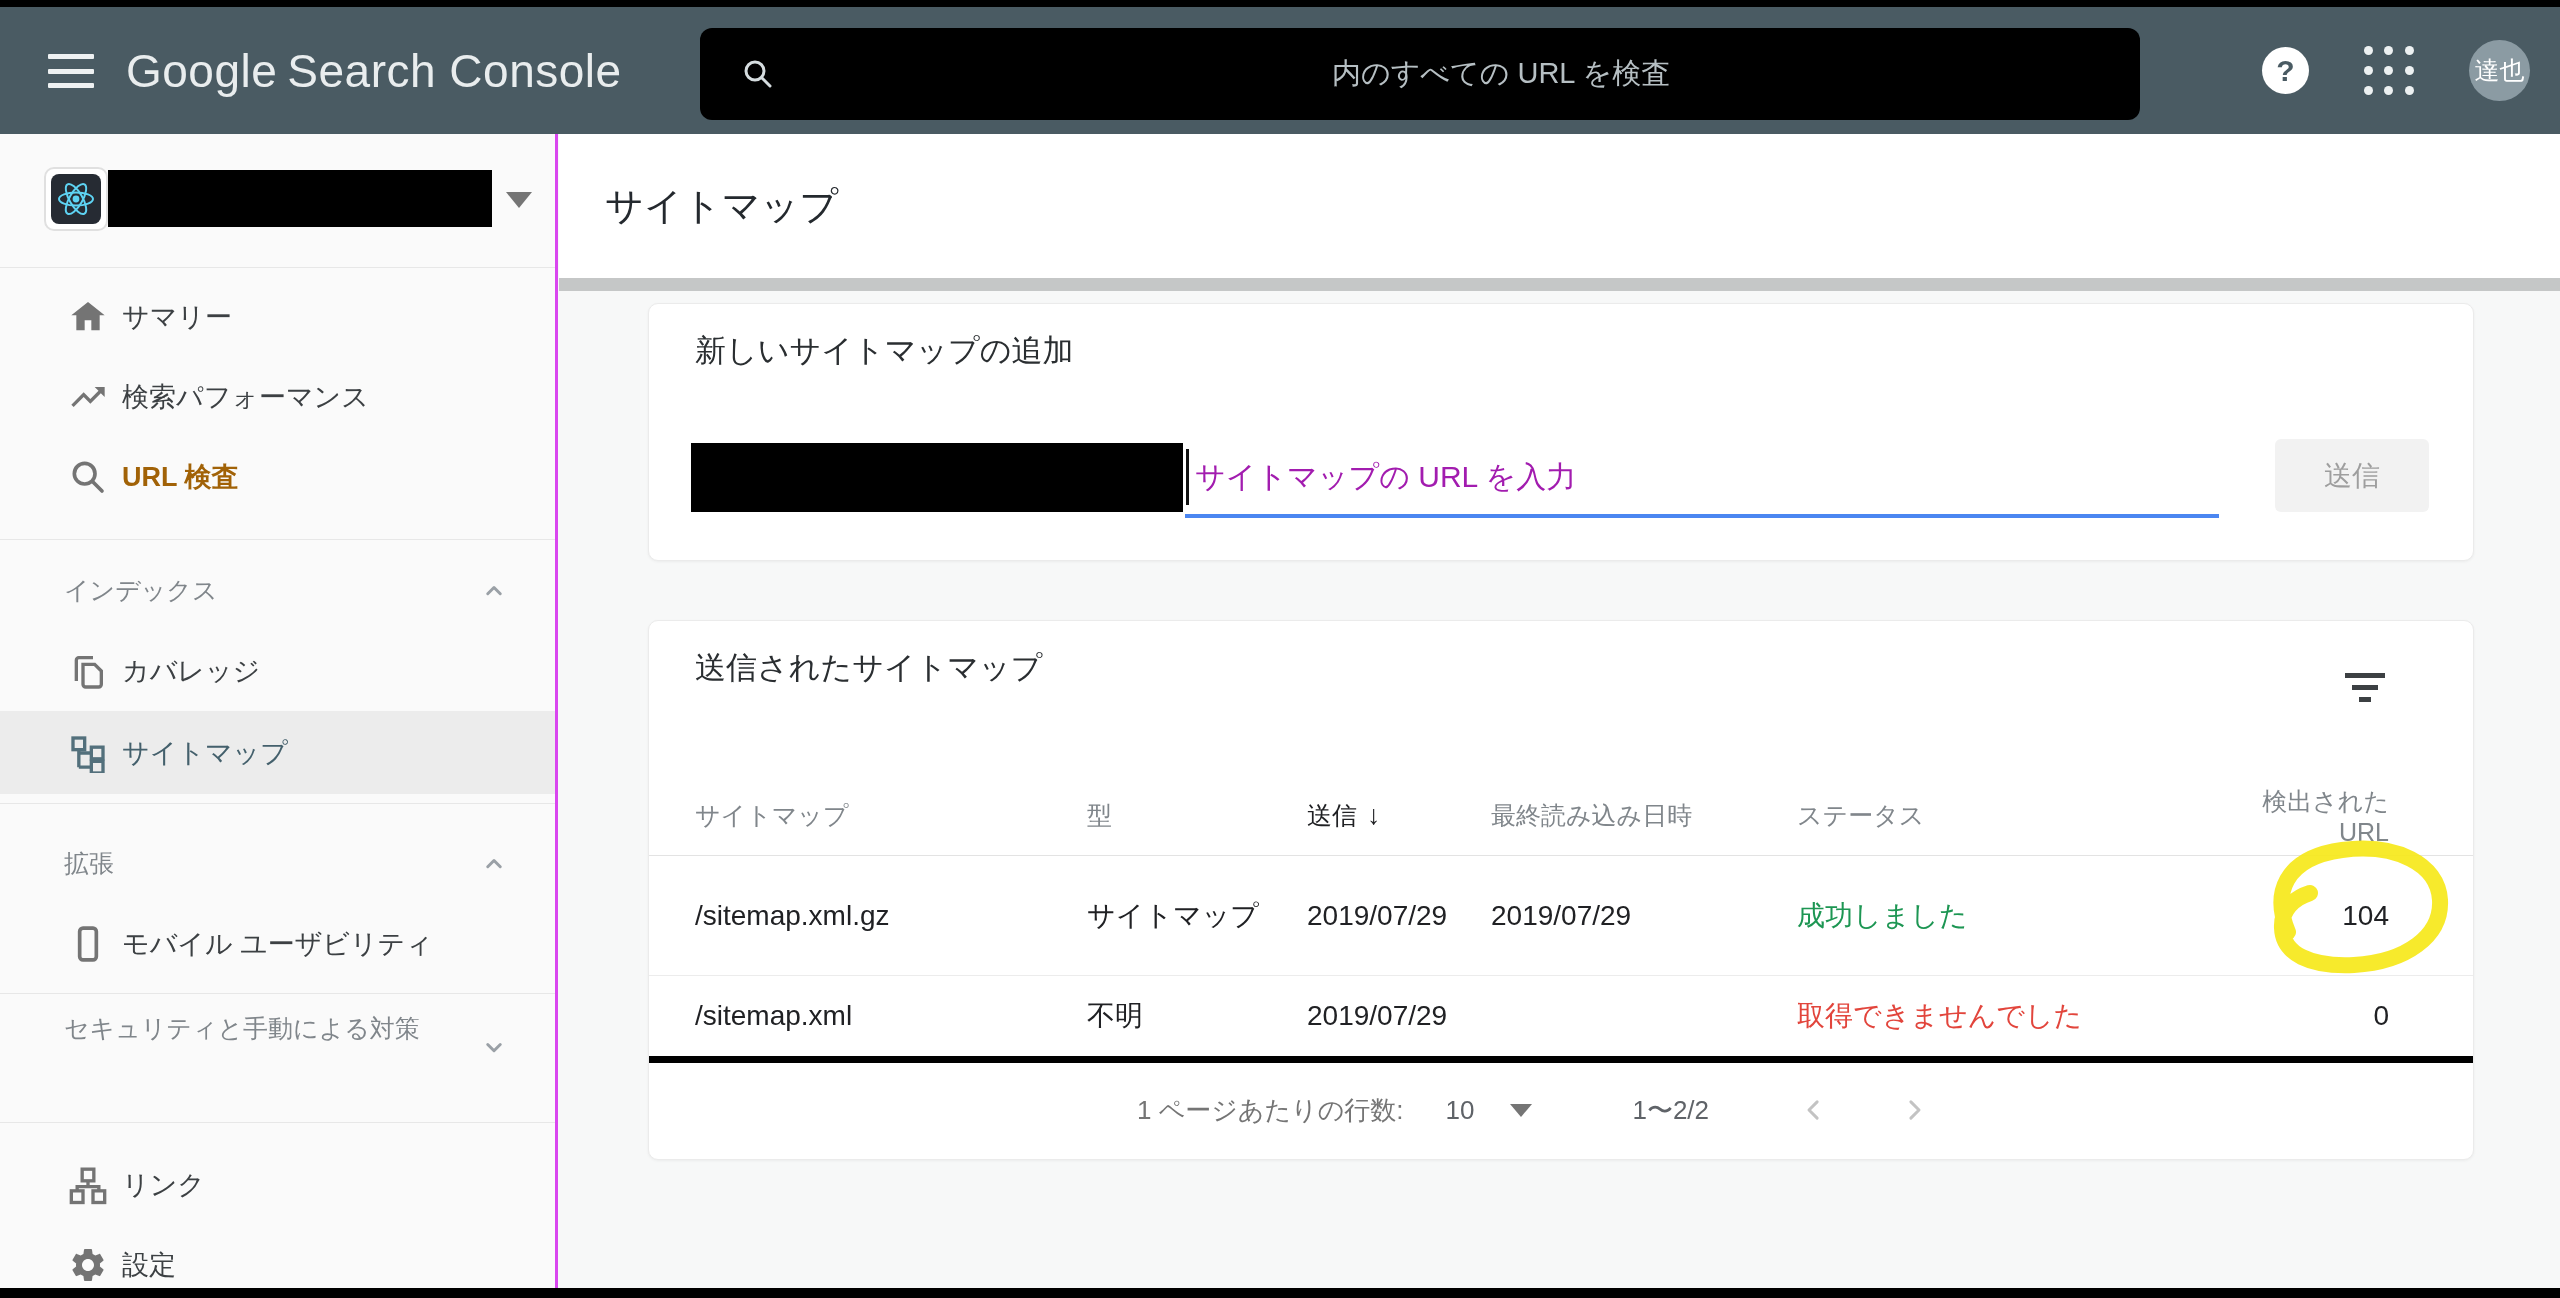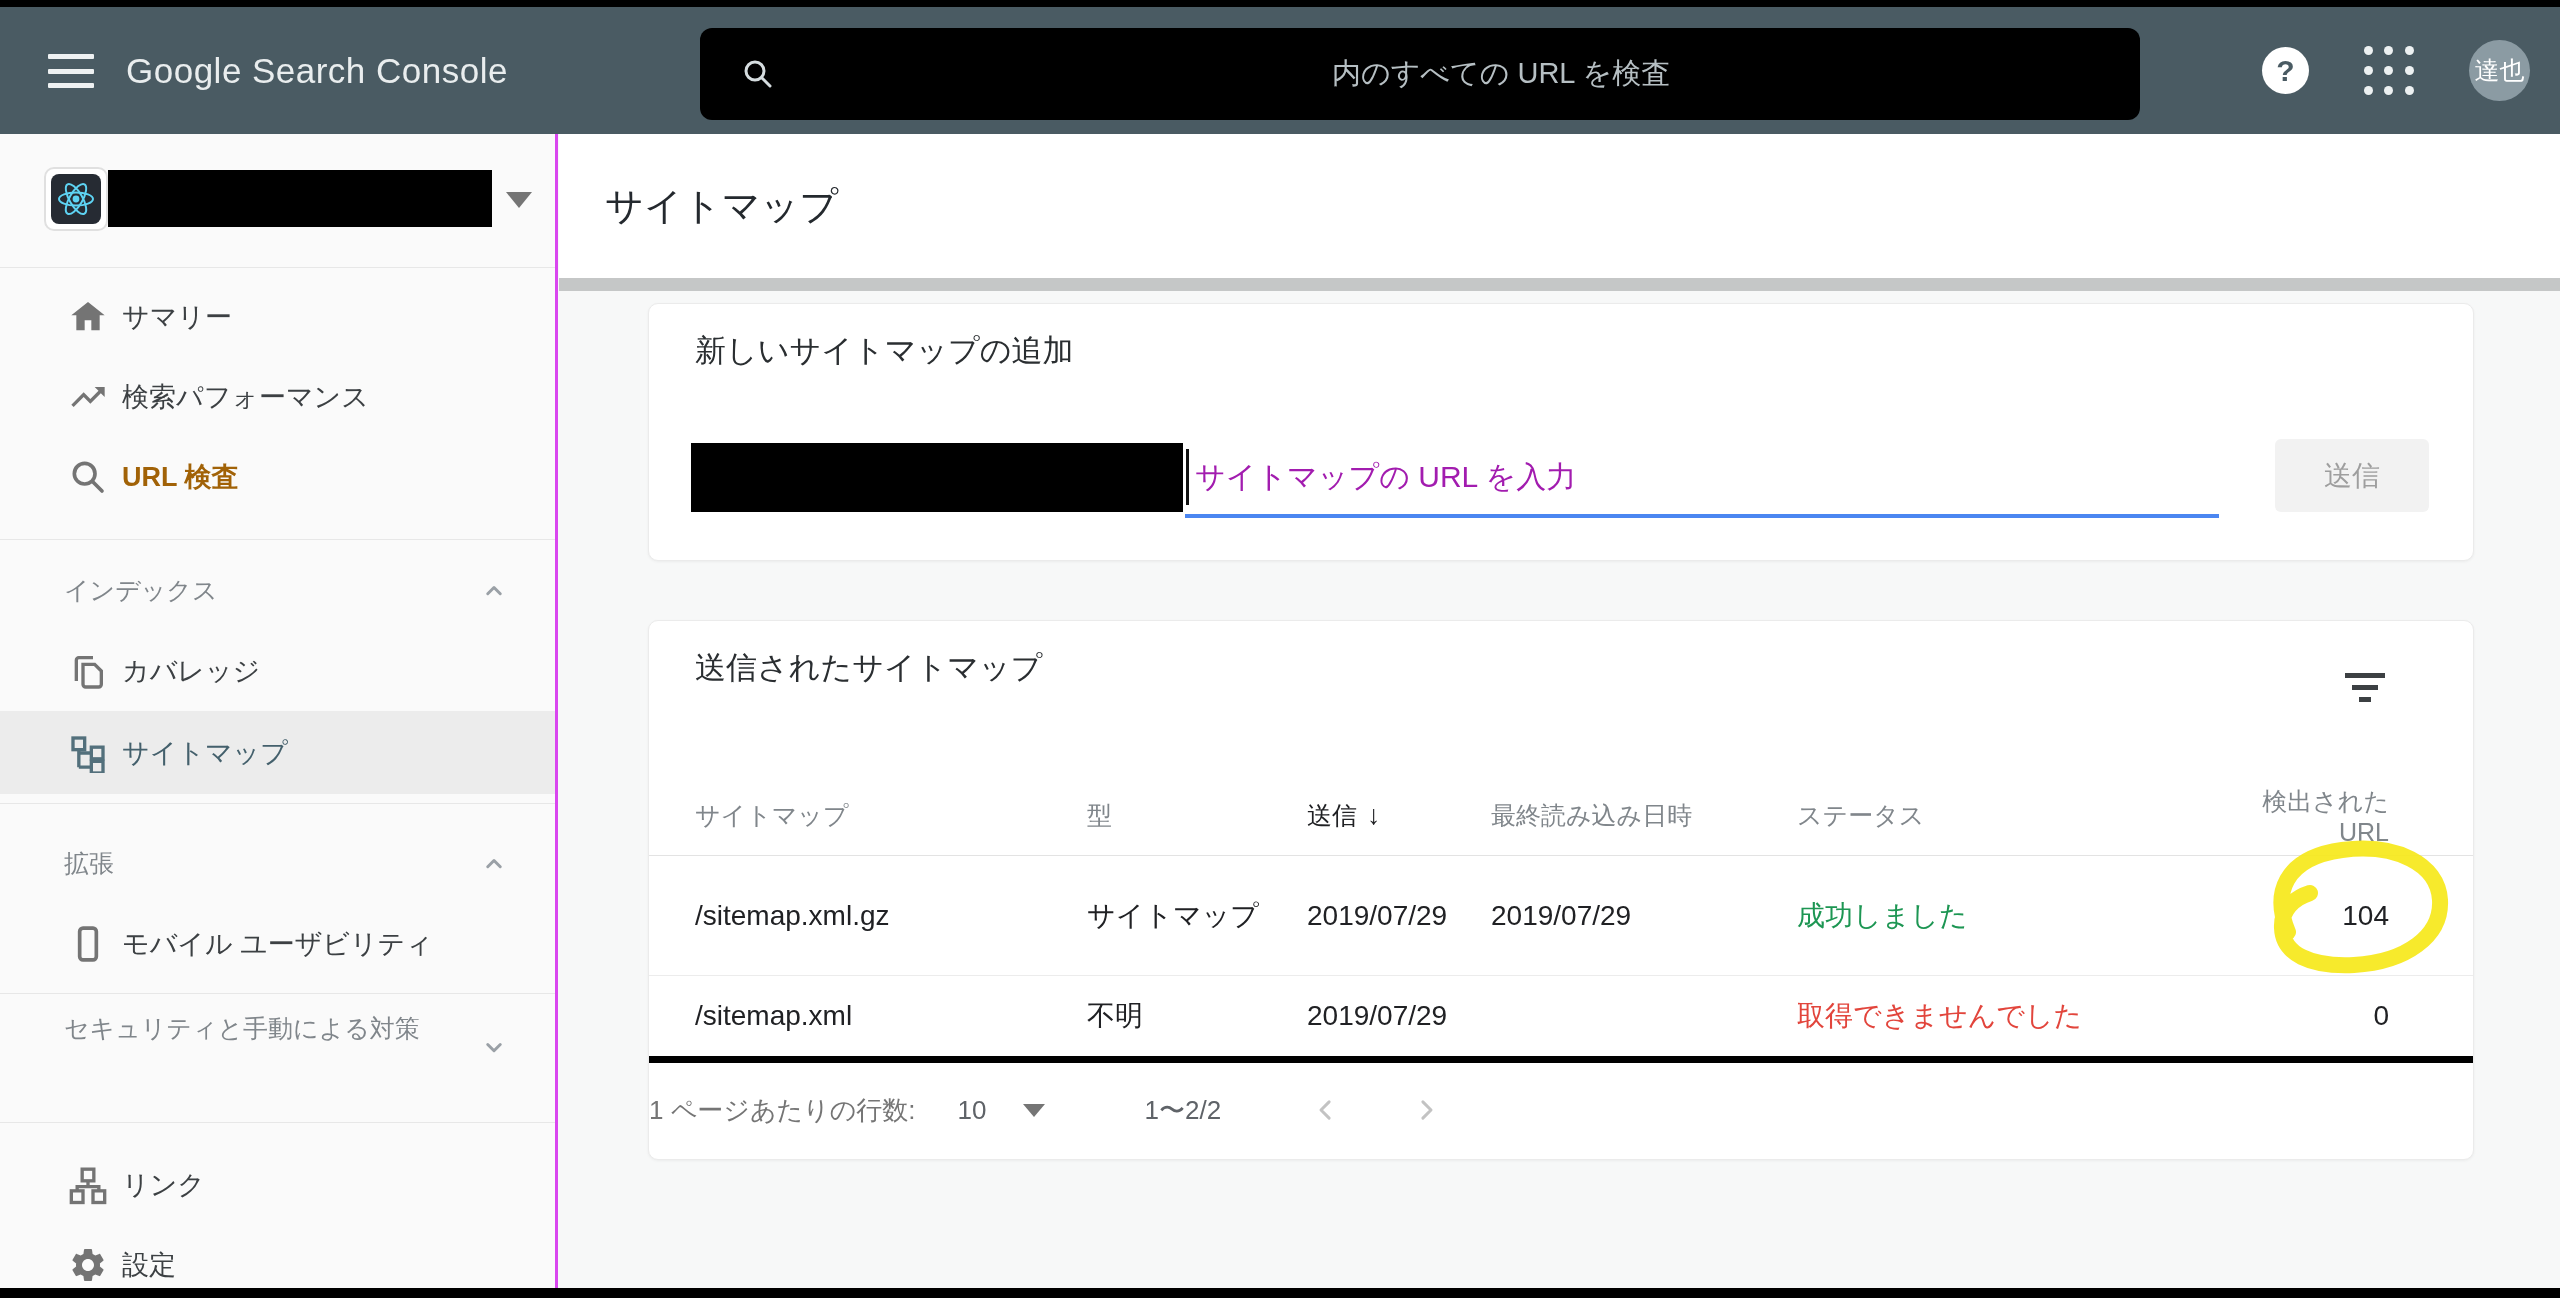--- a/index.html
+++ b/index.html
@@ -11,21 +11,21 @@
   .strip-top { position:absolute; left:0; top:0; width:2560px; height:7px; background:#000; z-index:50; }
   .strip-bottom { position:absolute; left:0; bottom:0; width:2560px; height:10px; background:#000; z-index:50; }
 
   
   .topbar { position:absolute; left:0; top:7px; width:2560px; height:127px; background:#4a5b63; z-index:10;
     display:flex; align-items:center; }
   .hamburger { position:absolute; left:48px; top:44px; width:46px; height:40px; display:flex;
     flex-direction:column; justify-content:space-between; padding:3px 0; cursor:pointer; }
   .hamburger span { display:block; width:46px; height:5px; background:#eef1f2; border-radius:1px; }
   .logo { position:absolute; left:126px; top:0; height:127px; display:flex; align-items:center;
-    color:#e9edee; font-size:35px; letter-spacing:.5px; }
+    color:#e9edee; font-size:46px; letter-spacing:.5px; }
   .logo .g { font-weight:500; margin-right:10px; }
   .logo .rest { font-weight:400; }
 
   .searchpill { position:absolute; left:700px; top:21px; width:1440px; height:92px; background:#000000;
     border-radius:12px; display:flex; align-items:center; cursor:text; }
   .searchpill svg { margin-left:38px; flex:0 0 auto; }
   .search-redact { position:absolute; left:118px; top:20px; width:502px; height:53px; background:#000; }
   .search-ph { position:absolute; left:632px; top:0; height:92px; display:flex; align-items:center;
     color:#b6bfc3; font-size:29px; }
 
@@ -99,21 +99,21 @@
   .t-head .sorted { color:#202124; display:flex; align-items:center; gap:10px; }
   .t-head .sorted .ar { font-size:27px; }
   .t-head .num { text-align:right; }
   .t-r1 { height:120px; border-bottom:1px solid #ececec; font-size:28px; color:#202124; cursor:pointer; }
   .t-r2 { height:87px; border-bottom:7px solid #000000; font-size:28px; color:#202124; cursor:pointer; }
   .cell-num { text-align:right; }
   .st-ok { color:#1d9653; }
   .st-err { color:#e2453c; }
 
   .pager { position:absolute; left:0; right:0; bottom:0; height:98px; display:flex; align-items:center;
-    justify-content:flex-start; padding-right:56px; font-size:26px; color:#5f6368;gap:12px; }
+    justify-content:center; padding-right:56px; font-size:26px; color:#5f6368;gap:12px; }
   .pager .lab { color:#757575; }
   .pager .val { margin-left:30px; color:#5f6368; }
   .pager .dd { margin-left:24px; width:0; height:0; border-left:11px solid transparent;
     border-right:11px solid transparent; border-top:13px solid #757575; cursor:pointer; }
   .pager .rng { margin-left:88px; }
   .pager .pbtn { margin-left:78px; width:30px; height:30px; display:flex; align-items:center;
     justify-content:center; cursor:default; }
   .pager .pbtn + .pbtn { margin-left:58px; }
 
   .yellow-mark { position:absolute; left:2248px; top:828px; width:210px; height:170px; z-index:8;

